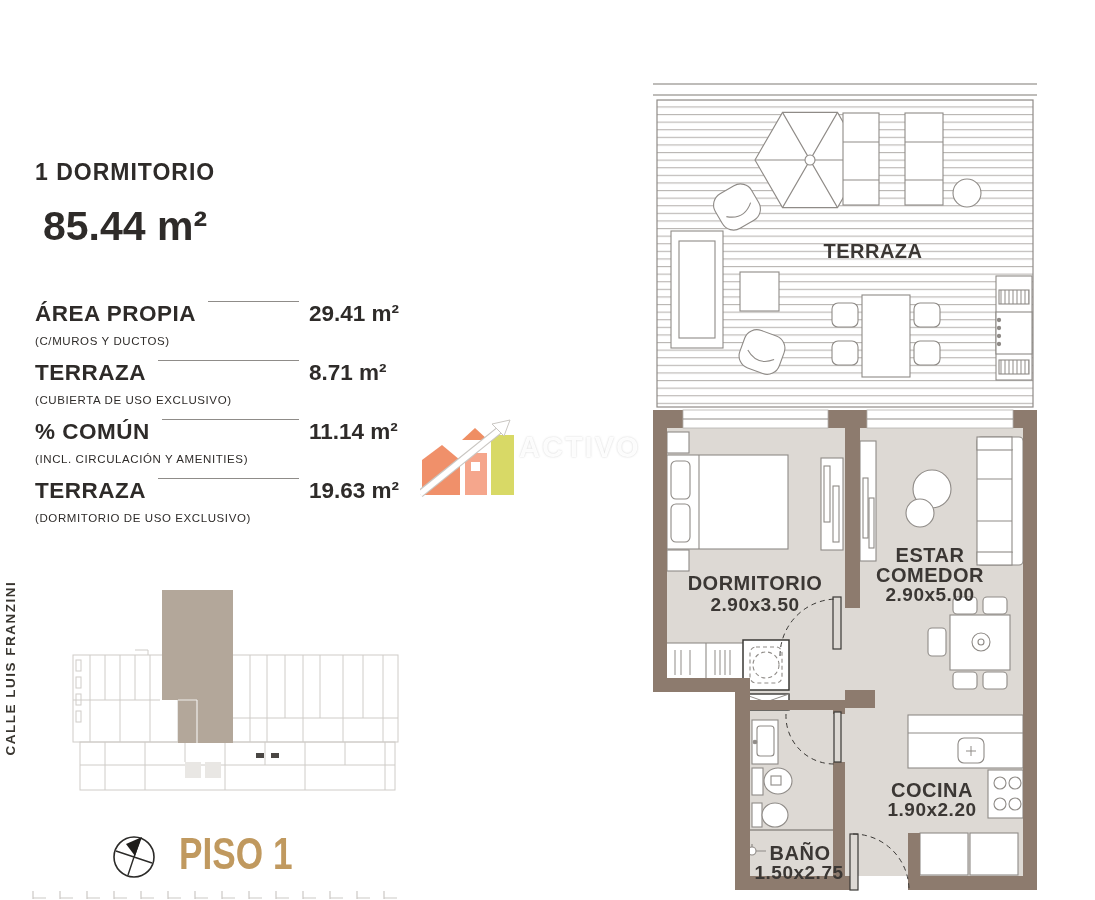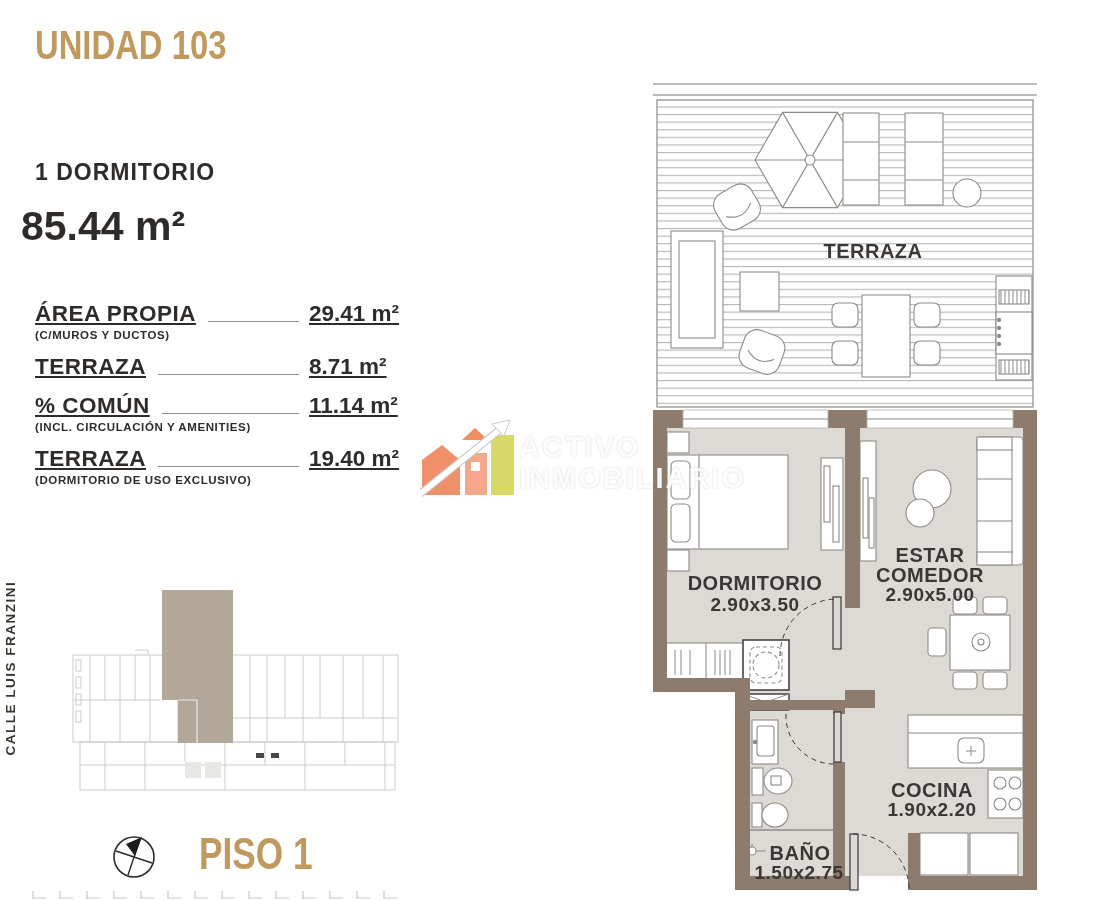--- a/index.html
+++ b/index.html
@@ -1,74 +1,74 @@
 <!DOCTYPE html>
 <html><head>
 <meta charset="utf-8">
 <style>
   html,body{margin:0;padding:0;background:#ffffff;}
   #stage{position:relative;width:1095px;height:900px;background:#ffffff;overflow:hidden;
          font-family:"Liberation Sans", sans-serif;color:#2e2b29;}
   .condensed{display:inline-block;transform:scaleX(0.8);transform-origin:0 50%;white-space:nowrap;}
   #unit-title{position:absolute;left:35px;top:22px;font-size:41px;font-weight:700;color:#c0995f;letter-spacing:0px;}
   #bedrooms{position:absolute;left:35px;top:159px;font-size:23px;font-weight:700;letter-spacing:1px;color:#2e2b29;}
-  #total-area{position:absolute;left:21px;top:203px;font-size:41px;font-weight:700;color:#2e2b29;}
+  #total-area{position:absolute;left:43px;top:203px;font-size:41px;font-weight:700;color:#2e2b29;}
   #areas{position:absolute;left:35px;top:301px;width:392px;}
   .area-row{margin-bottom:13px;}
-  .area-main{display:flex;align-items:flex-end;text-decoration:underline;}
+  .area-main{display:flex;align-items:flex-start;}
   .area-label{font-size:22.5px;font-weight:700;letter-spacing:0.5px;white-space:nowrap;}
   .area-leader{flex:1;border-bottom:1.5px solid #8f8c89;margin:0 10px 5px 12px;min-width:30px;}
   .area-value{font-size:22.5px;font-weight:700;width:118px;white-space:nowrap;}
-  .area-sub{font-size:11.5px;font-weight:700;letter-spacing:0.6px;margin-top:2px;color:#2e2b29;}
-  #piso-label{position:absolute;left:199px;top:829px;font-size:44px;font-weight:700;color:#c0995f;}
+  .area-sub{font-size:11.5px;font-weight:400;letter-spacing:0.6px;margin-top:8px;color:#2e2b29;}
+  #piso-label{position:absolute;left:179px;top:829px;font-size:44px;font-weight:700;color:#c0995f;}
   #watermark{position:absolute;left:420px;top:418px;display:flex;align-items:flex-start;z-index:5;pointer-events:none;}
   #wm-text{margin-left:4px;margin-top:14px;font-size:29px;line-height:31px;font-weight:700;letter-spacing:2px;
            color:rgba(255,255,255,0.93);text-shadow:0 0 2px rgba(150,150,150,0.45);}
   svg text{font-family:"Liberation Sans", sans-serif;}
   .roomlbl{font-size:20px;font-weight:700;fill:#3b3734;letter-spacing:0.5px;}
   .roomdim{font-size:19px;font-weight:700;fill:#3b3734;letter-spacing:0.5px;}
 </style>
 </head>
 <body>
 
 <div id="stage">
 
-  <div id="unit-title"><span class="condensed">UNIDAD 103</span></div>
   <div id="bedrooms">1 DORMITORIO</div>
   <div id="total-area">85.44 m²</div>
 
   <div id="areas">
     <div class="area-row">
       <div class="area-main">
         <span class="area-label">ÁREA PROPIA</span>
         <span class="area-leader"></span>
         <span class="area-value">29.41 m²</span>
       </div>
       <div class="area-sub">(C/MUROS Y DUCTOS)</div>
     </div>
     <div class="area-row">
       <div class="area-main">
         <span class="area-label">TERRAZA</span>
         <span class="area-leader"></span>
         <span class="area-value">8.71 m²</span>
       </div>
+      <div class="area-sub">(CUBIERTA DE USO EXCLUSIVO)</div>
     </div>
     <div class="area-row">
       <div class="area-main">
         <span class="area-label">% COMÚN</span>
         <span class="area-leader"></span>
         <span class="area-value">11.14 m²</span>
       </div>
       <div class="area-sub">(INCL. CIRCULACIÓN Y AMENITIES)</div>
     </div>
     <div class="area-row">
       <div class="area-main">
         <span class="area-label">TERRAZA</span>
         <span class="area-leader"></span>
-        <span class="area-value">19.40 m²</span>
+        <span class="area-value">19.63 m²</span>
       </div>
       <div class="area-sub">(DORMITORIO DE USO EXCLUSIVO)</div>
     </div>
   </div>
 
   <svg style="position:absolute;left:0;top:555px;" width="470" height="345" viewBox="15 555 470 345">
     <g stroke="#cfccc8" stroke-width="1" fill="none">
       <rect x="88" y="655" width="325" height="87"></rect>
       <rect x="95" y="742" width="315" height="48"></rect>
       <path d="M150 650 H163 V655 M88 700 H175 M248 718 H413 M95 765 H410"></path>
@@ -321,17 +321,16 @@
       <polygon points="42,22 55,10 68,22" fill="#ef8e63"></polygon>
       <rect x="45" y="35" width="22" height="42" fill="#f5a68c"></rect>
       <rect x="51" y="44" width="9" height="9" fill="#ffffff"></rect>
       <rect x="71" y="17" width="23" height="60" fill="#d8d966"></rect>
       <line x1="0" y1="76" x2="82" y2="10" stroke="#c9c6c2" stroke-width="8"></line>
       <line x1="0" y1="76" x2="82" y2="10" stroke="#ffffff" stroke-width="5.5"></line>
       <polygon points="90,2 72,6 84,18" fill="#ffffff" stroke="#c9c6c2" stroke-width="1"></polygon>
     </svg>
     <div id="wm-text">
       <div>ACTIVO</div>
-      <div>INMOBILIARIO</div>
     </div>
   </div>
 
 </div>
 
 </body></html>

